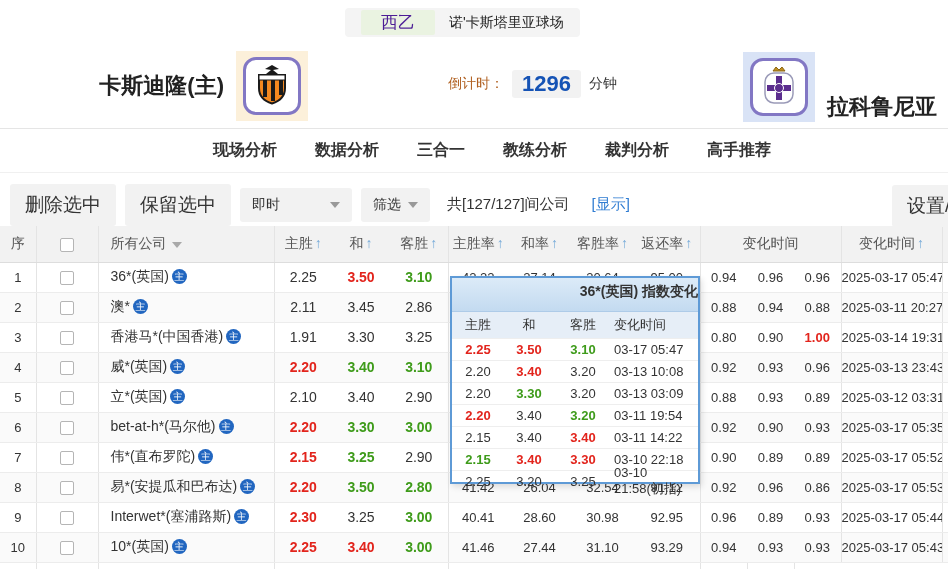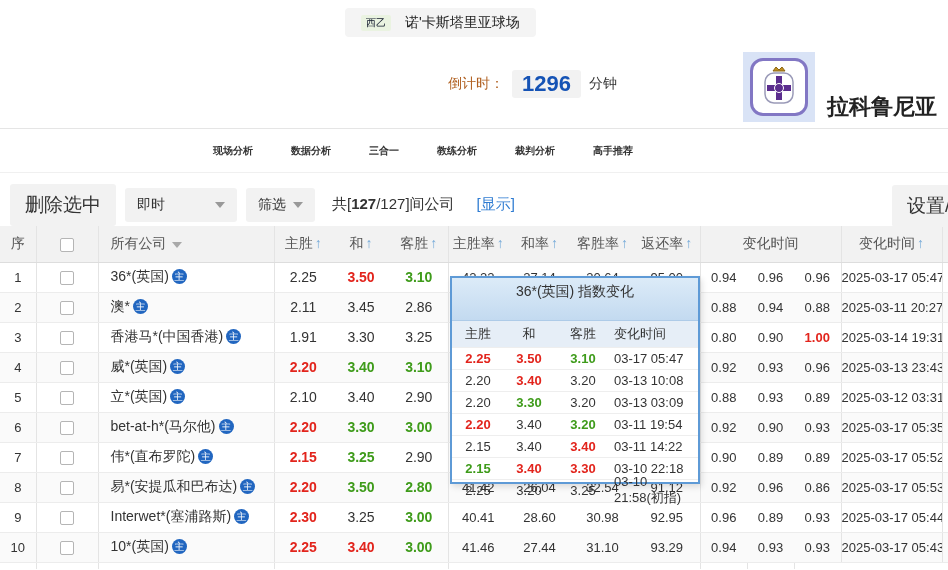--- a/index.html
+++ b/index.html
@@ -4,21 +4,21 @@
 <style>
   * { margin:0; padding:0; box-sizing:border-box; }
   html,body { width:948px; height:570px; overflow:hidden; background:#fff;
     font-family:"Liberation Sans","DejaVu Sans",sans-serif; color:#333; }
   .page { position:relative; width:948px; height:570px; }
 
   
   .topbar { height:44px; position:relative; }
   .info-pill { position:absolute; left:345px; top:8px; height:29px; display:flex; align-items:center;
     gap:14px; background:#f4f4f4; border-radius:4px; padding:0 16px; font-size:14px; white-space:nowrap; }
-  .league-badge { color:#0f172a; background:#eaf3e1; padding:1px 5px; font-size:10px; border-radius:2px; }
+  .league-badge { color:#4c1d95; background:#eaf3e1; padding:1px 20px; font-size:17px; border-radius:2px; }
   .kickoff { font-weight:bold; color:#222; }
   .venue { color:#222; }
 
   
   .match-header { height:84px; position:relative; }
   .team { position:absolute; top:6px; height:72px; display:flex; align-items:center; gap:12px; }
   .team.home { left:0; width:308px; justify-content:flex-end; }
   .team.away { left:743px;align-items:flex-end; }
   .team-name { font-size:22px; font-weight:bold; color:#222; white-space:nowrap; }
   .logo-panel { width:72px; height:70px; display:flex; align-items:center; justify-content:center; }
@@ -27,35 +27,35 @@
   .logo-box { width:58px; height:58px; background:#fff; border:3px solid #8277c4; border-radius:13px;
     display:flex; align-items:center; justify-content:center; }
   .countdown { position:absolute; left:448px; top:26px; display:flex; align-items:center; gap:8px; font-size:14px; }
   .cd-label { color:#b05f1f; }
   .cd-value { color:var(--countdown,#1553b5); font-weight:bold; font-size:22px; background:#f2f2f2;
     border-radius:3px; padding:1px 10px; }
 
   
   .nav { height:44px; border-top:1px solid #e5e5e5; display:flex; align-items:center; gap:38px;
     padding-left:213px; }
-  .tab { font-size:10px; font-weight:bold; color:#333; cursor:pointer; white-space:nowrap; }
+  .tab { font-size:16px; font-weight:bold; color:#333; cursor:pointer; white-space:nowrap; }
   .tab.active { background:var(--tabbg,#e8470e); color:#fff; border-radius:15px; padding:6px 15px; }
 
   
   .toolbar { height:54px; border-top:1px solid #f0f0f0; position:relative; display:flex;
     align-items:center; gap:9px; padding:10px 0 0 10px; }
   .btn { background:#f2f2f2; border:none; border-radius:3px; padding:8px 15px; font-size:19px;
     color:#333; font-family:inherit; white-space:nowrap; cursor:pointer; }
   .select-box { background:#f2f2f2; border-radius:3px; padding:8px 12px; font-size:14px; display:flex;
     align-items:center; cursor:pointer; }
   .select-box.instant { width:112px; justify-content:space-between; }
   .caret { width:0; height:0; border-left:5px solid transparent; border-right:5px solid transparent;
     border-top:6px solid #999; display:inline-block; margin-left:7px; }
   .count-text { margin-left:8px; font-size:15px; color:#333; white-space:nowrap; }
-  .count-bold { font-weight:bold;text-align:right; }
+  .count-bold { font-weight:normal;text-align:right; }
   .show-link { color:var(--link,#2f7cd2); margin-left:22px; cursor:pointer; }
   .settings { position:absolute; left:892px; top:12px; }
 
   
   table { border-collapse:collapse; table-layout:fixed; width:955px; }
   th, td { overflow:hidden; white-space:nowrap; }
   thead th { height:36px; background:#f2f2f2; color:#555; font-size:14px; font-weight:normal;
     text-align:center; border-bottom:1px solid #ddd; }
   tbody td { height:30px; font-size:13px; text-align:center; border-bottom:1px solid #ececec; }
   tbody tr.zebra { background:#fafafa; }
@@ -73,40 +73,56 @@
   .o-r { color:var(--red,#e2241c); font-weight:bold; }
   .o-g { color:var(--green,#3e9b1a); font-weight:bold; }
   .rate { color:#333; }
   .time-cell { font-size:13px; }
   tr.partial td { height:7px; border-bottom:none; }
 
   
   .popup { position:absolute; left:450px; top:276px; width:250px; height:208px;
     border:2px solid var(--popupb,#5e9ad6); background:#fff; z-index:5;
     box-shadow:2px 3px 6px rgba(0,0,0,.12); }
-  .popup-title { height:43px; line-height:26px; text-align:center; font-size:14px; font-weight:normal;
+  .popup-title { height:34px; line-height:26px; text-align:right; font-size:14px; font-weight:bold;
     background:linear-gradient(#dcebf8,#c3daf0); border-bottom:1px solid #aecbe8; }
   .popup-head { height:26px; display:flex; align-items:center; background:#e6eef7; font-size:13px; color:#333; }
   .popup-row { height:22px; display:flex; align-items:center; font-size:13px; border-top:1px solid #eee; }
   .pc1 { width:52px; text-align:center; } .pc2 { width:50px; text-align:center; }
   .pc3 { width:58px; text-align:center; } .pc4 { width:86px; text-align:left; padding-left:2px; }
 </style>
 </head>
 <body>
 
 <div class="page">
 
   <div class="topbar">
     <div class="info-pill">
       <span class="league-badge">西乙</span>
       <span class="venue">诺'卡斯塔里亚球场</span>
     </div>
   </div>
 
   <div class="match-header">
+    <div class="team home">
+      <span class="team-name">卡斯迪隆(主)</span>
+      <span class="logo-panel home-panel">
+        <span class="logo-box">
+          <svg width="40" height="44" viewBox="0 0 40 44">
+            <path d="M20 1 l7 4 -6 1 5 4 -12 0 5 -4 -6 -1 z" fill="#1a1a1a"></path>
+            <path d="M7 11 h26 v13 c0 9 -6.5 13.5 -13 15.5 C13.5 37.5 7 33 7 24 z" fill="#f5891f"></path>
+            <rect x="11" y="11" width="4" height="22" fill="#1a1a1a"></rect>
+            <rect x="19" y="11" width="4" height="26" fill="#1a1a1a"></rect>
+            <rect x="27" y="11" width="4" height="20" fill="#1a1a1a"></rect>
+            <path d="M7 11 h26 v13 c0 9 -6.5 13.5 -13 15.5 C13.5 37.5 7 33 7 24 z" fill="none" stroke="#1a1a1a" stroke-width="2"></path>
+            <rect x="7" y="11" width="26" height="5" fill="#fff" stroke="#1a1a1a" stroke-width="1"></rect>
+          </svg>
+        </span>
+      </span>
+    </div>
     <div class="countdown">
       <span class="cd-label">倒计时：</span>
       <span class="cd-value">1296</span>
       <span class="cd-unit">分钟</span>
     </div>
     <div class="team away">
       <span class="logo-panel away-panel">
         <span class="logo-box">
           <svg width="40" height="44" viewBox="0 0 40 44">
             <path d="M14 6 l3 -4 3 3 3 -3 3 4 z" fill="#c09020" stroke="#8a6515" stroke-width="1"></path>
@@ -125,20 +141,21 @@
       <span class="tab">现场分析</span>
       <span class="tab">数据分析</span>
       <span class="tab">三合一</span>
       <span class="tab">教练分析</span>
       <span class="tab">裁判分析</span>
       <span class="tab">高手推荐</span>
     </div>
 
   <div class="toolbar">
     <button class="btn">删除选中</button>
+    <button class="btn">保留选中</button>
     <span class="select-box instant">
       <span>即时</span>
       <span class="caret"></span>
     </span>
     <span class="select-box">
       <span>筛选</span>
       <span class="caret"></span>
     </span>
     <span class="count-text"><span>共[</span><span class="count-bold">127</span><span>/127]间公司</span><span class="show-link">[显示]</span></span>
     <button class="btn settings">设置/选择</button>

